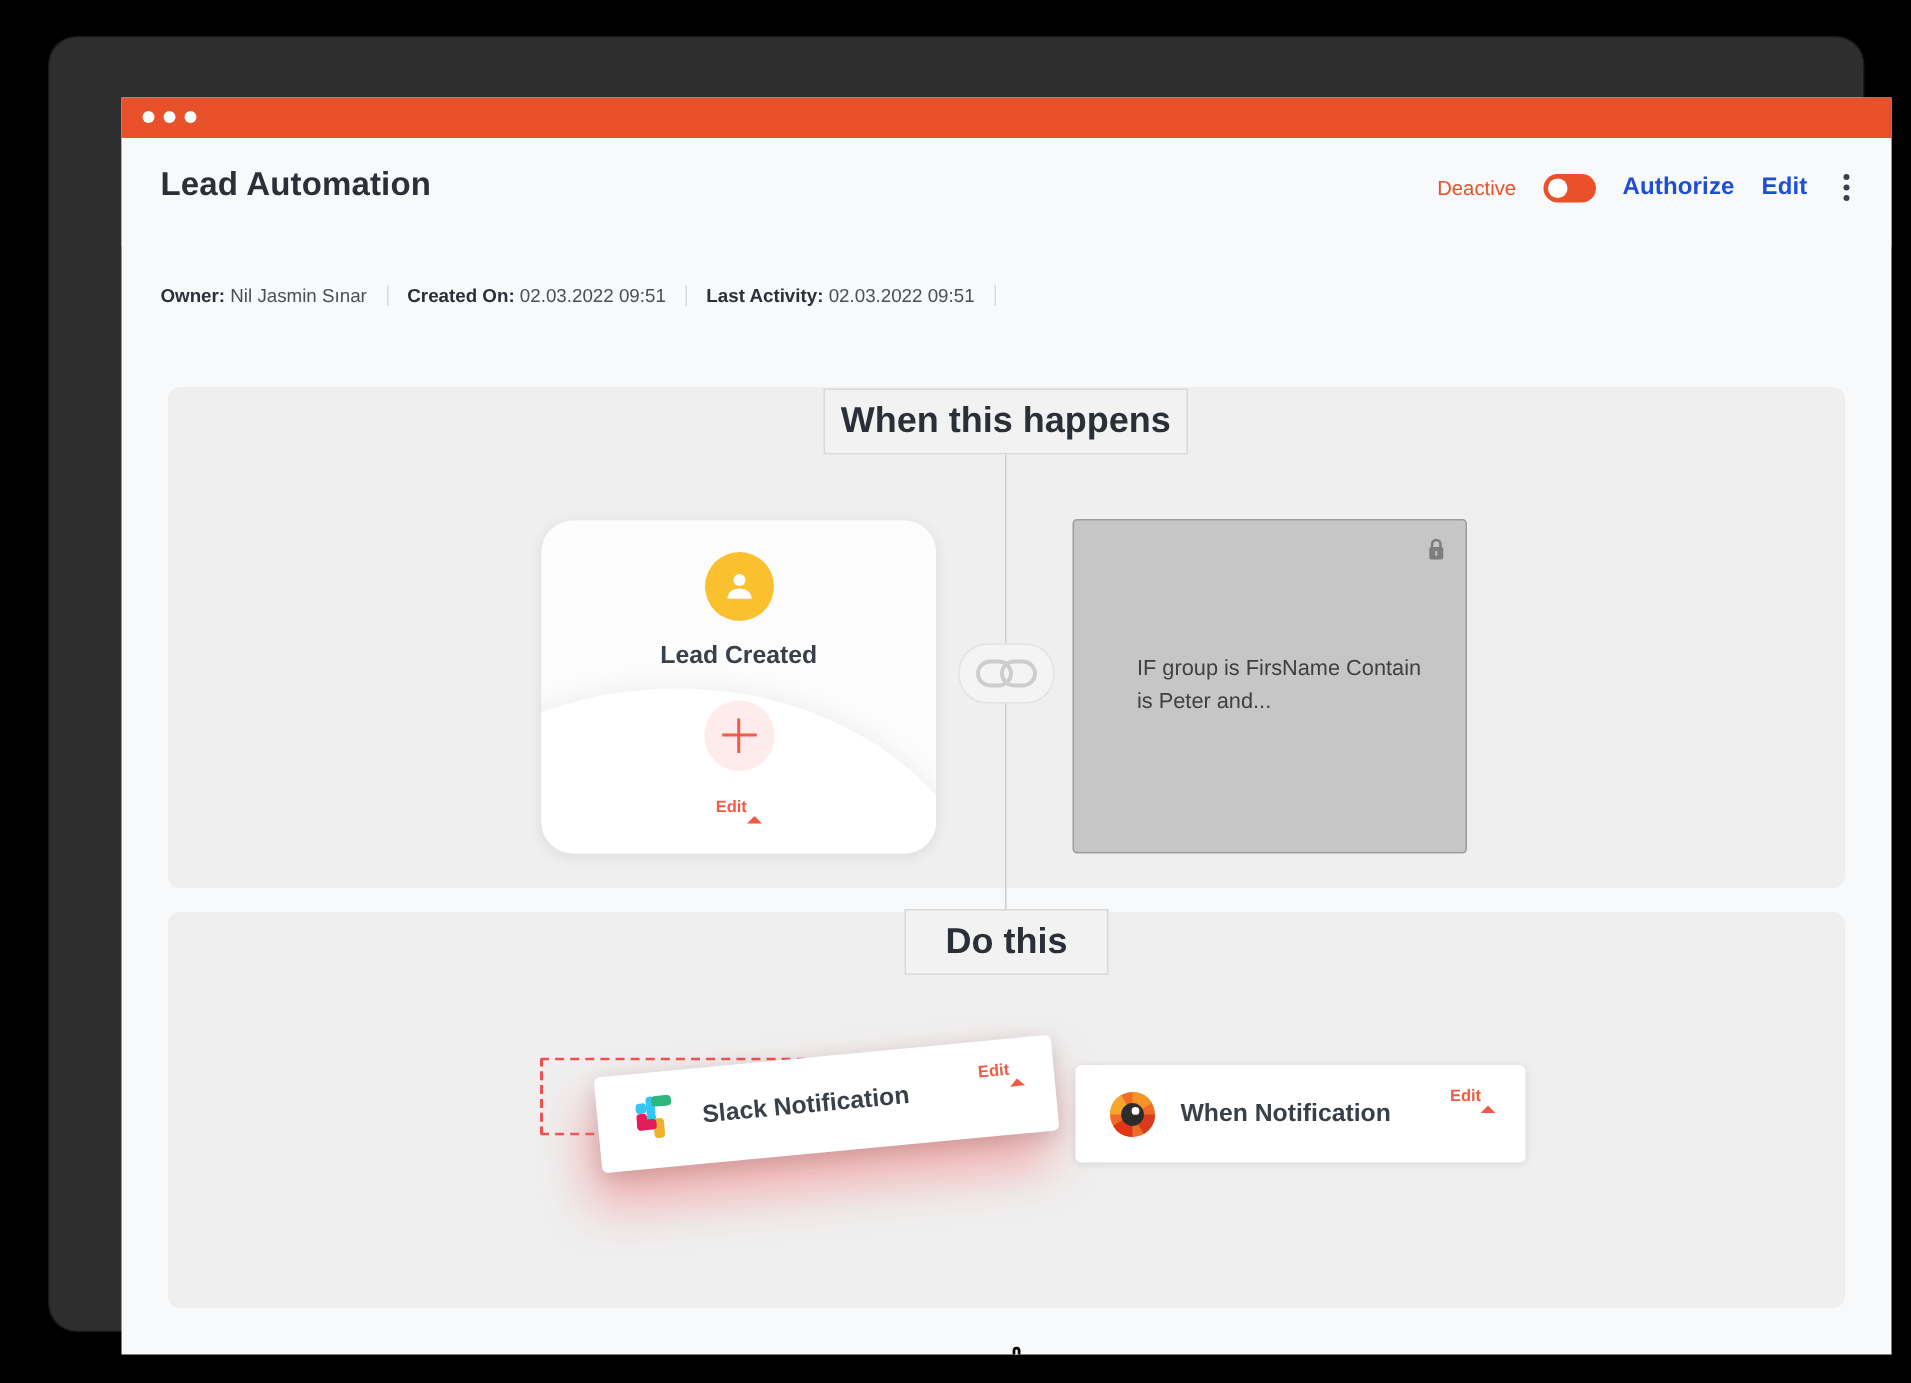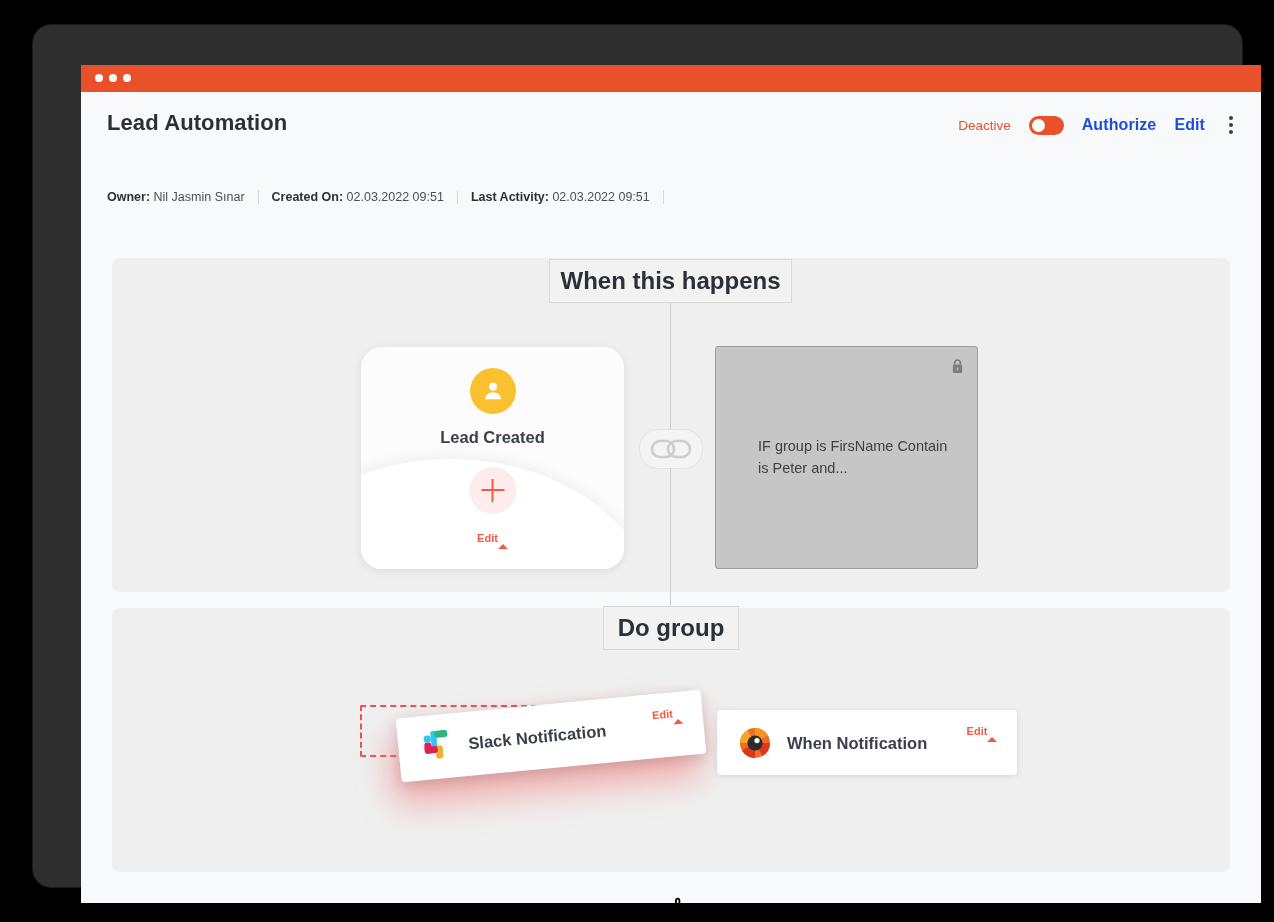--- a/index.html
+++ b/index.html
@@ -493,21 +493,21 @@
             <path d="M4 7V5a3 3 0 0 1 6 0v2" fill="none" stroke="#7d7d7d" stroke-width="1.8"></path>
             <rect x="2" y="7" width="10" height="9" rx="1.4" fill="#7d7d7d"></rect>
             <rect x="6.3" y="10" width="1.4" height="3.4" fill="#c6c6c6"></rect>
           </svg>
         </span>
         <div id="condition-text">IF group is FirsName Contain is Peter and...</div>
       </div>
 
       <div class="panel" id="panel-action"></div>
 
-      <div class="flow-label" id="label-do">Do group</div>
+      <div class="flow-label" id="label-do">Do this</div>
 
       <div id="drop-zone"></div>
       <div id="drag-glow"></div>
 
       <div id="slack-card">
         <span class="action-icon">
           <span class="slack-logo">
             <span style="background:#36c5f0; left:10.5px; top:0px;  width:6.5px; height:13px;"></span>
             <span style="background:#36c5f0; left:10.5px; top:10.5px;width:6.5px;height:6.5px;"></span>
             <span style="background:#2eb67d; left:15px;  top:0px;   width:13px;  height:6.5px;"></span>

